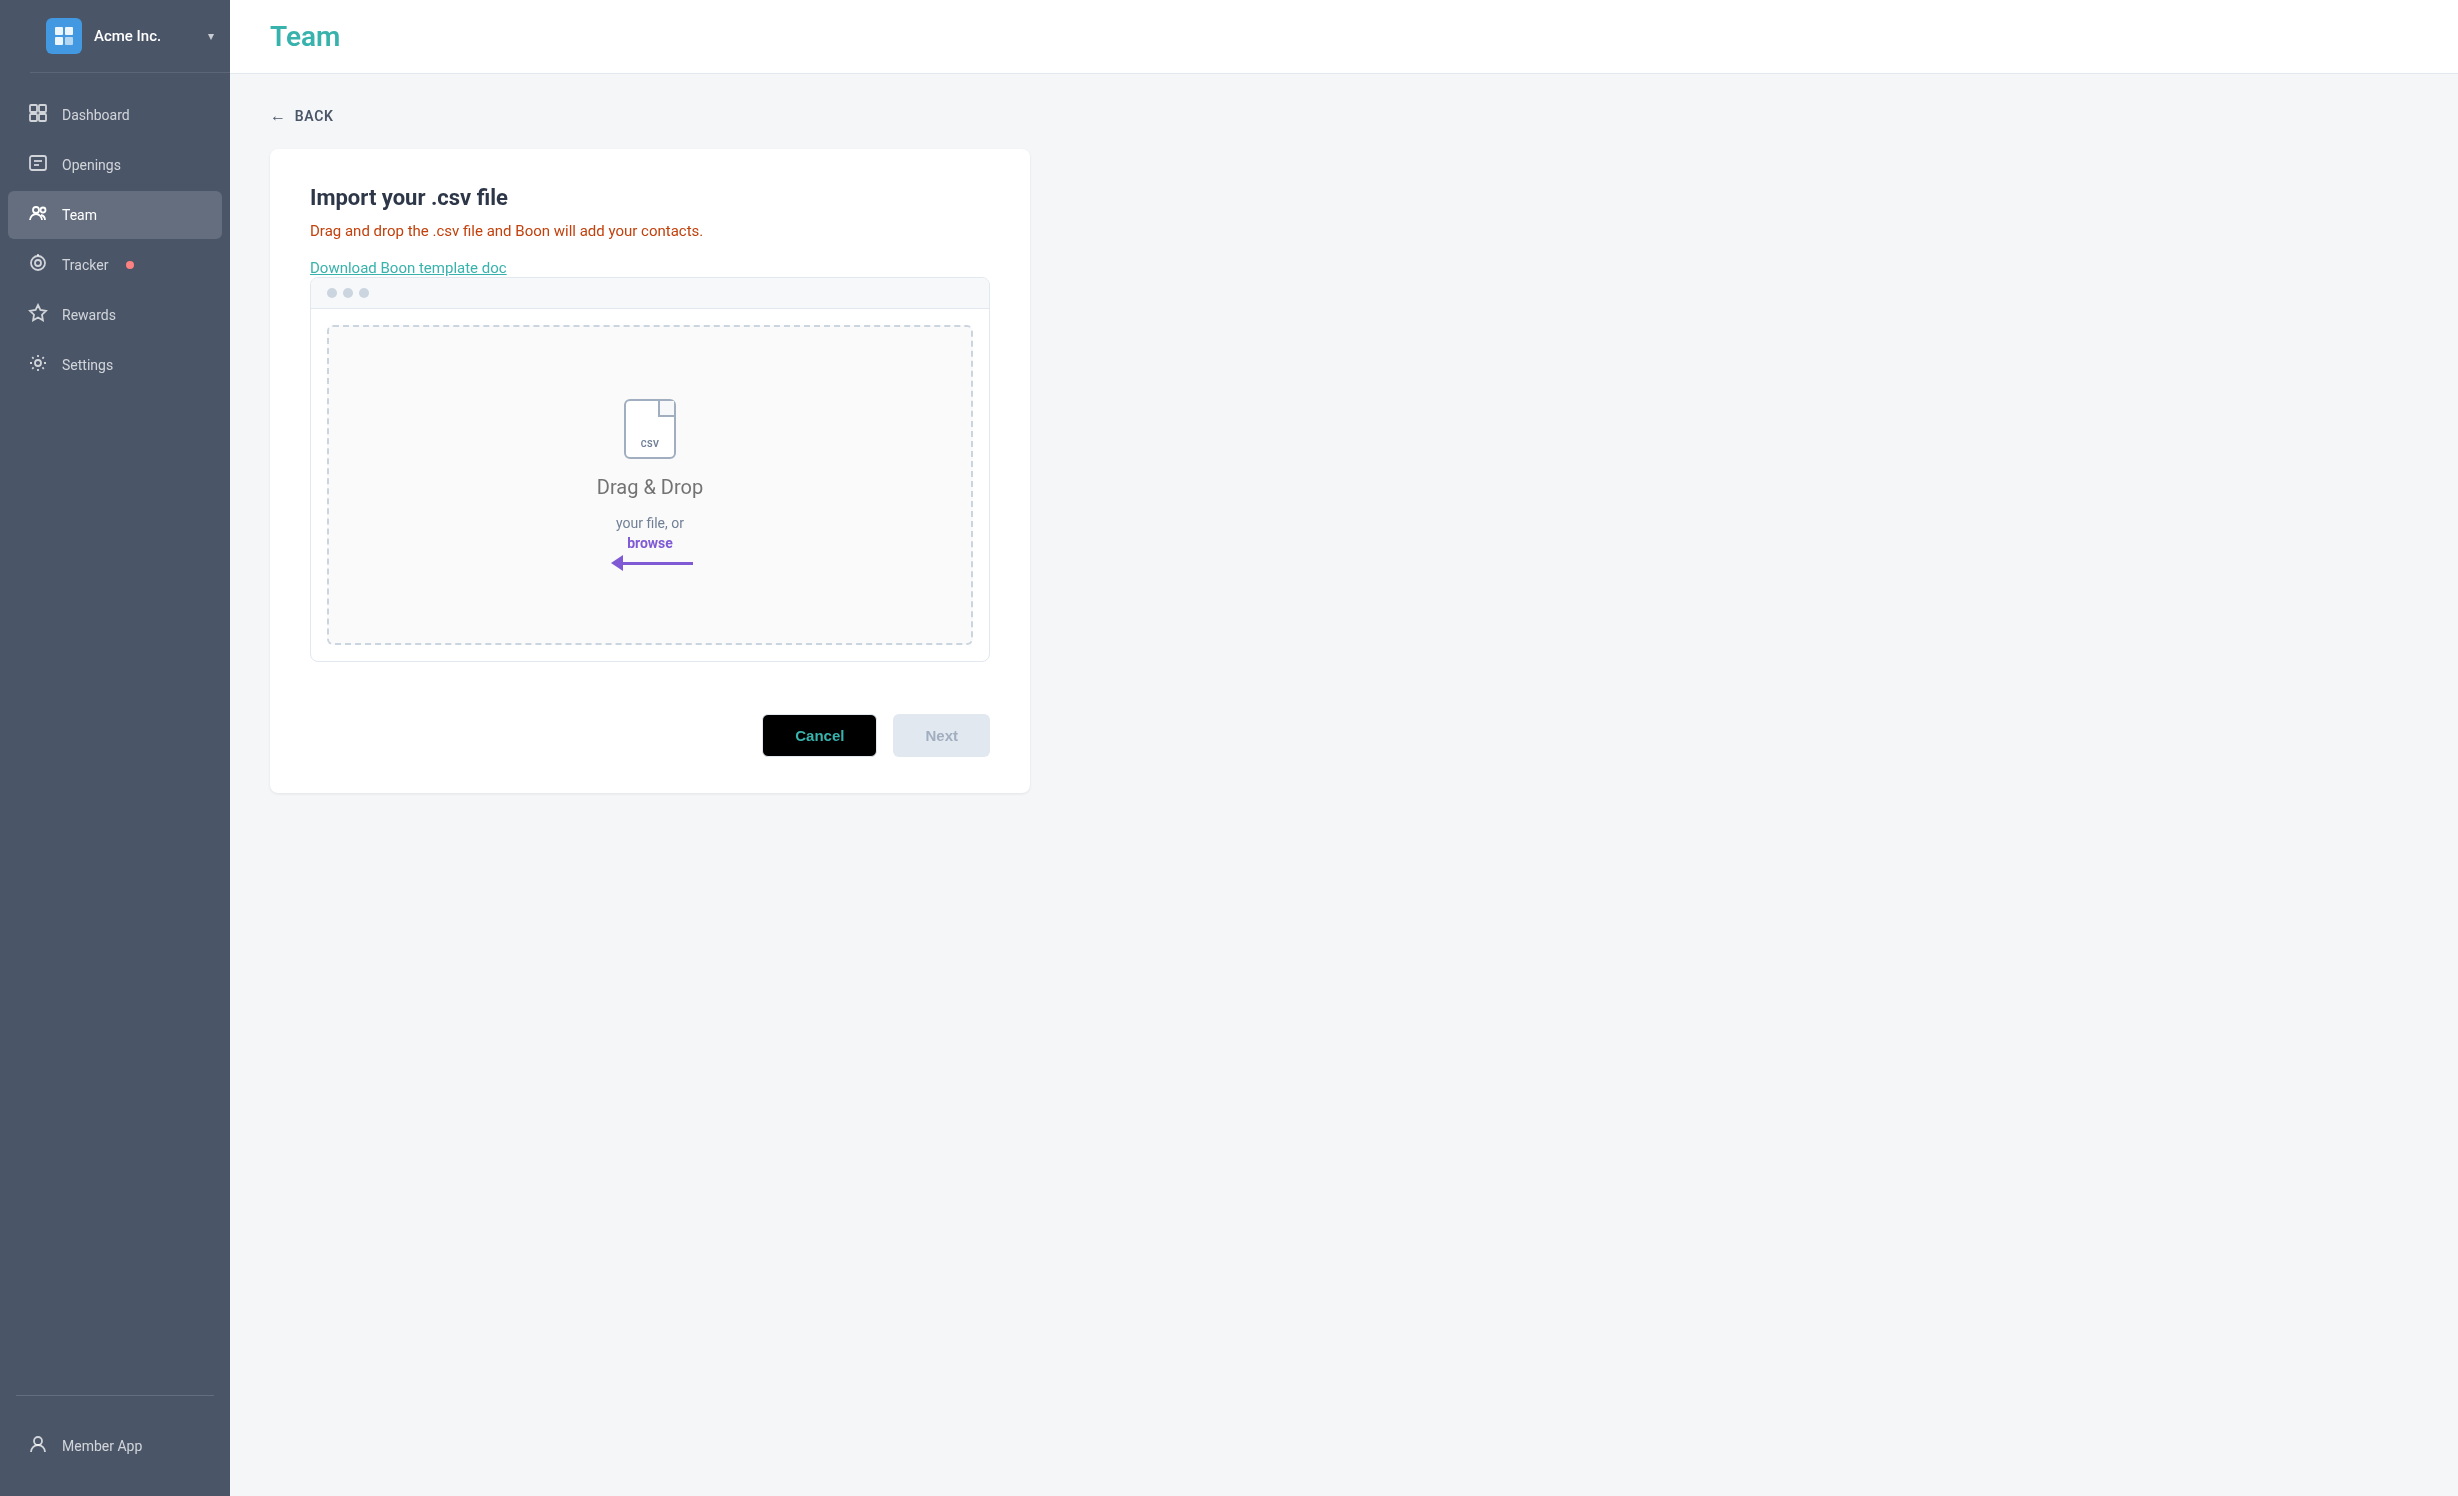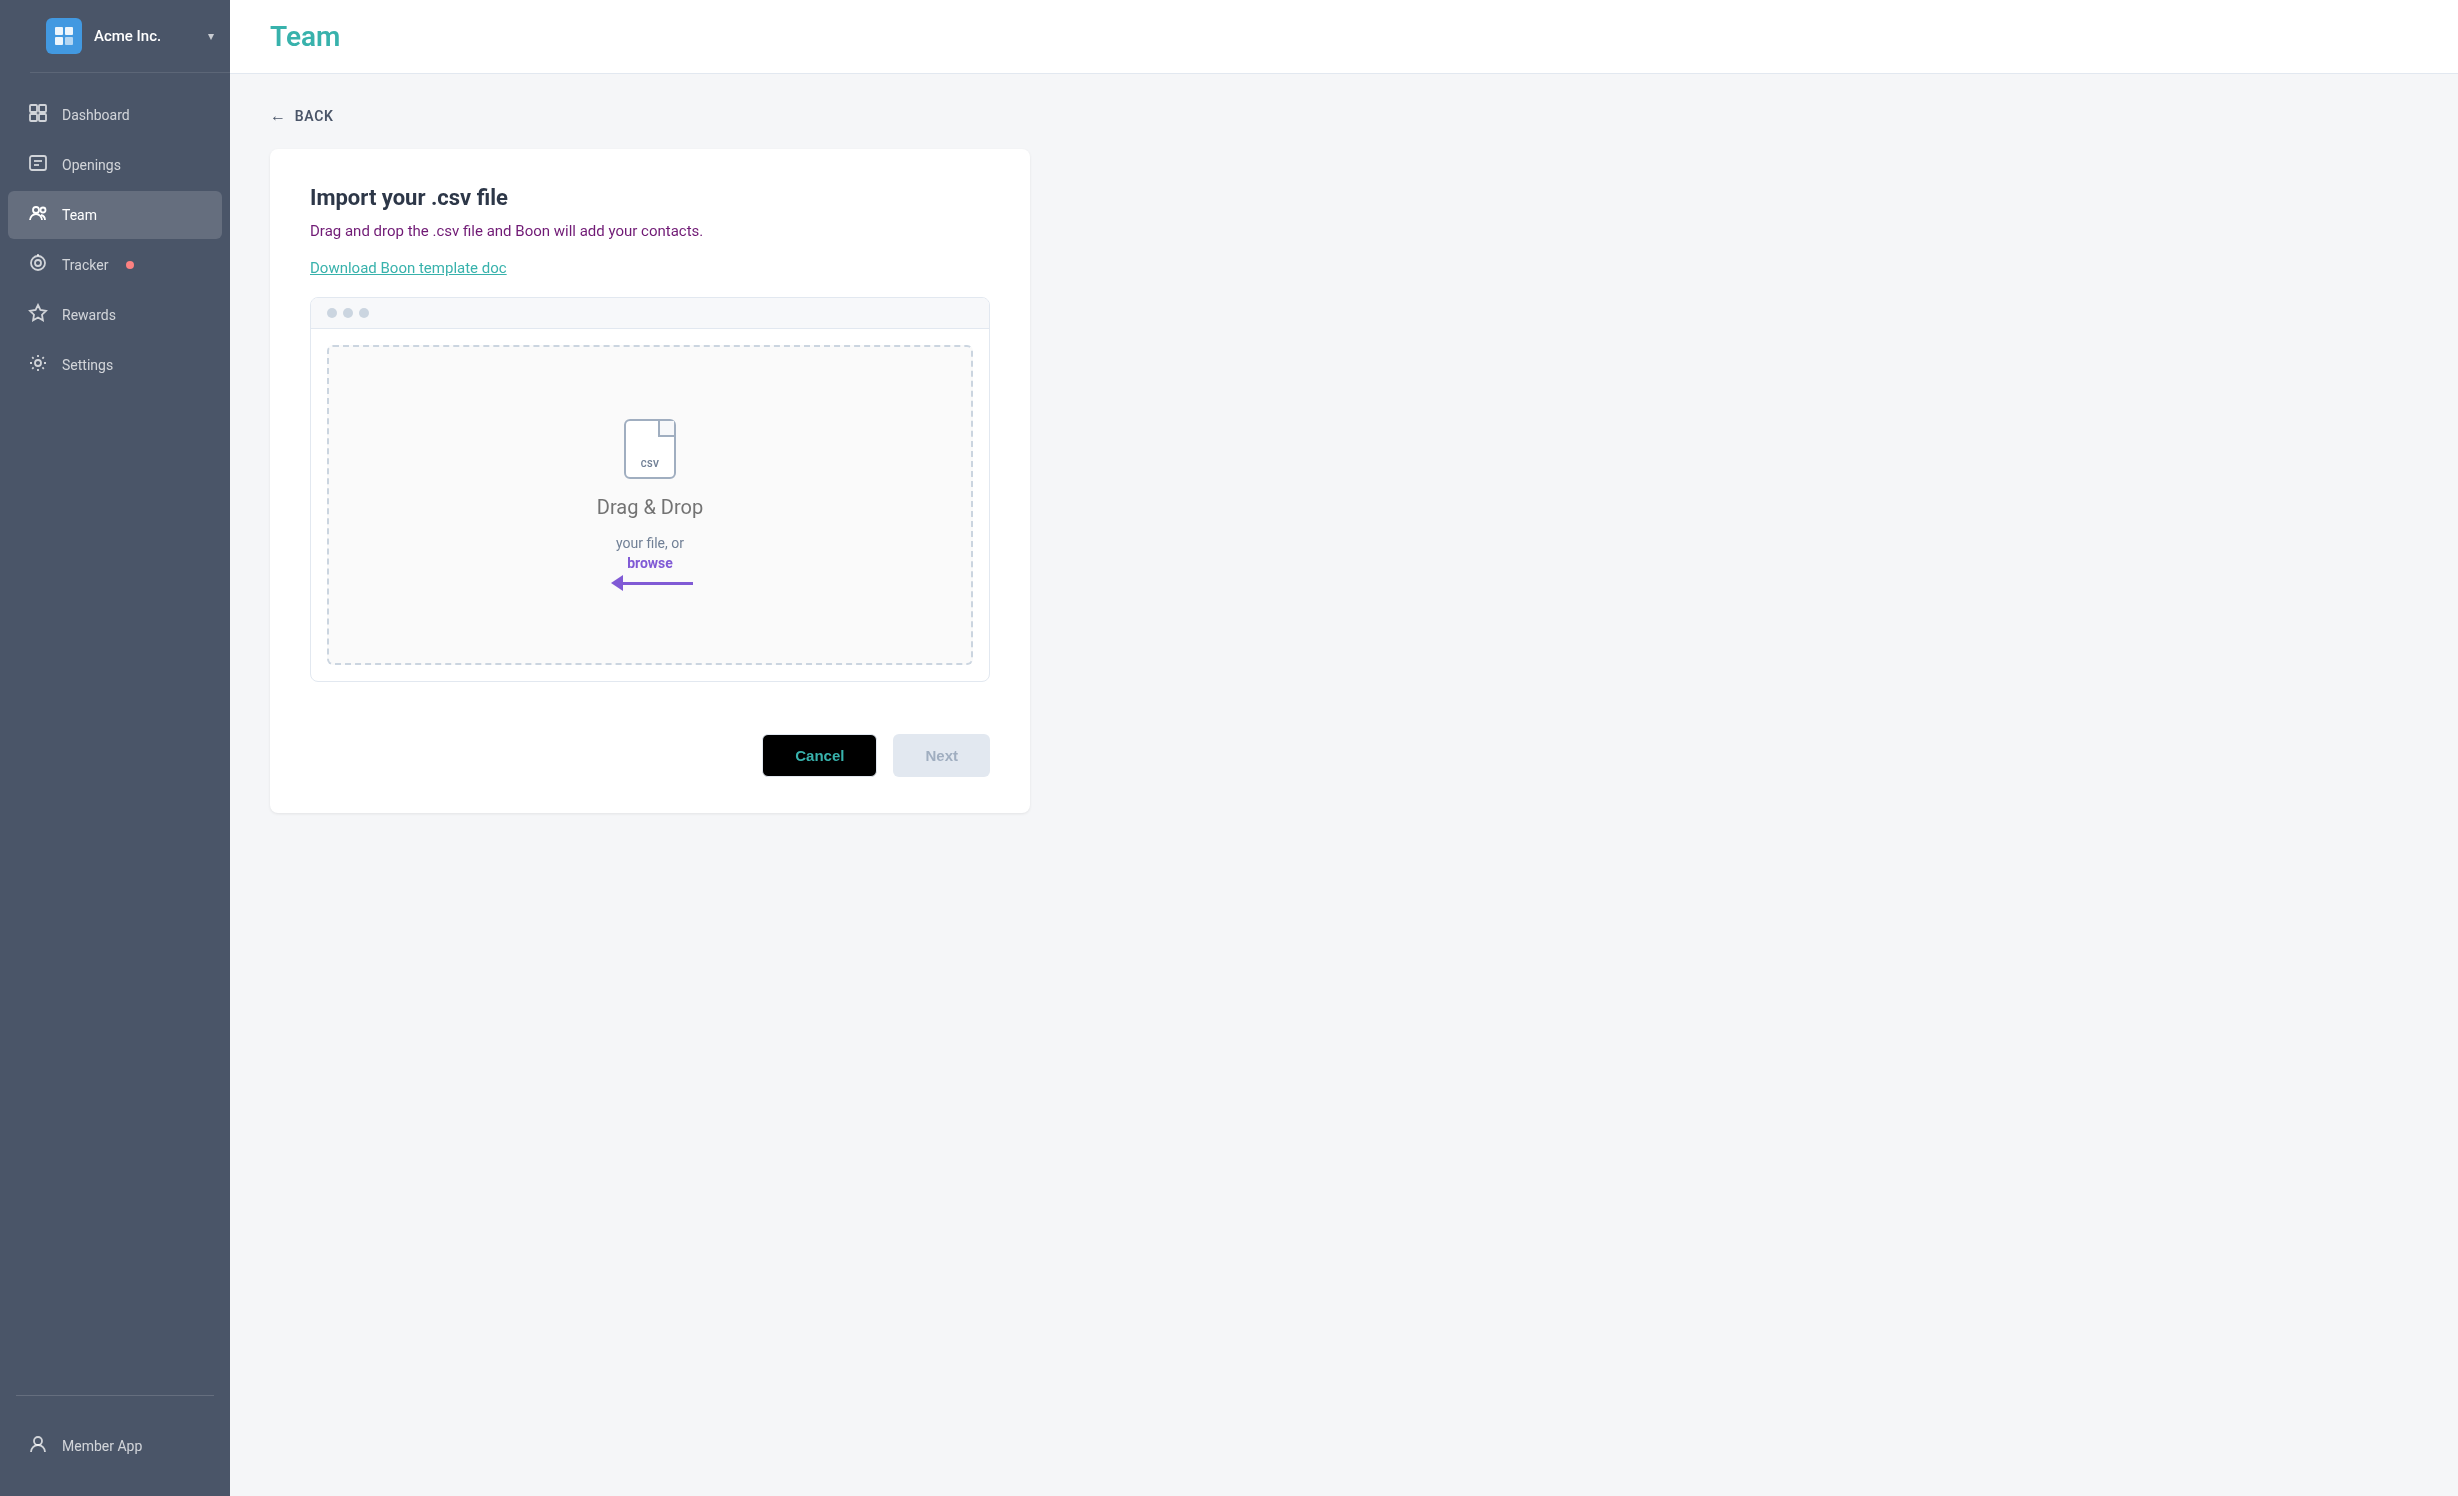--- a/index.html
+++ b/index.html
@@ -120,31 +120,30 @@
       box-shadow: 0 1px 3px rgba(0,0,0,0.08);
       max-width: 760px;
     }
     .import-title {
       font-size: 22px;
       font-weight: 700;
       color: #2d3748;
       margin-bottom: 12px;
     }
     .import-desc {
-      color: #701a75;
+      color: #c2410c;
       font-size: 15px;
       margin-bottom: 18px;
     }
     .download-link {
       color: #38b2ac;
       font-size: 15px;
       text-decoration: underline;
       cursor: pointer;
       display: inline-block;
-      margin-bottom: 20px;
     }
 
     
     .dropzone-wrapper {
       border: 1px solid #e2e8f0;
       border-radius: 8px;
       overflow: hidden;
     }
     .dropzone-topbar {
       background: #f7f8fa;

